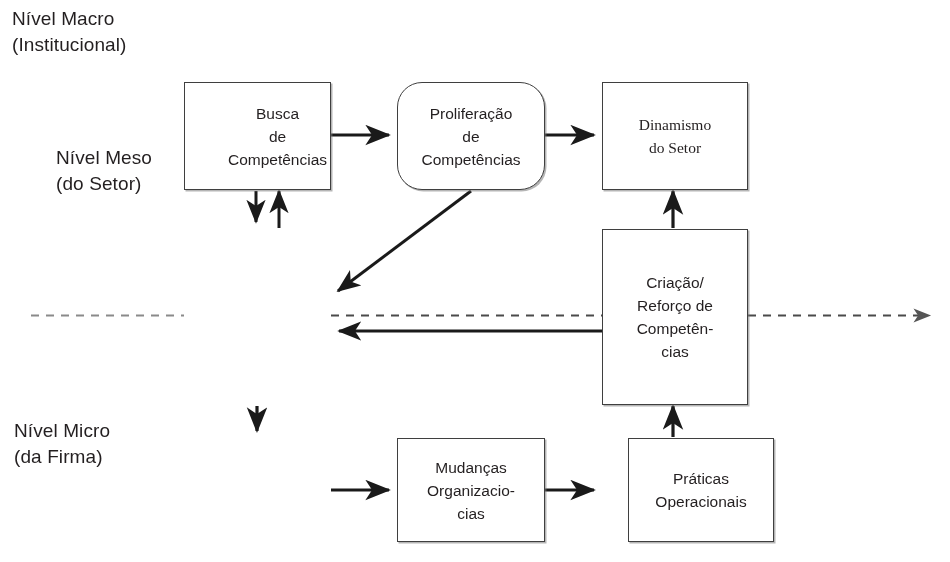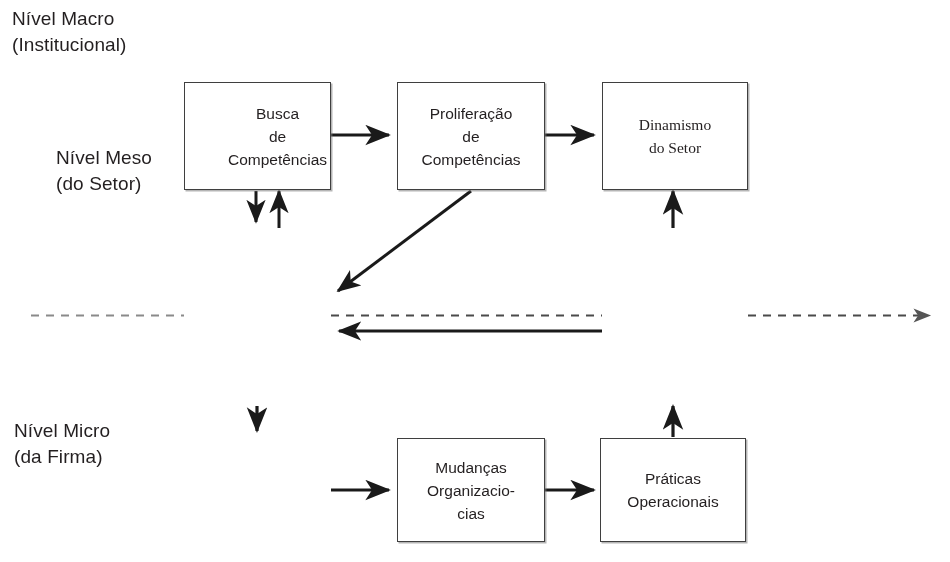--- a/index.html
+++ b/index.html
@@ -38,27 +38,27 @@
   }
   .node .txt{
     font-size:15.5px;
     line-height:23px;
     color:#231f20;
     white-space:pre-line;
     padding:0 4px;
   }
 
   #n-busca        {left:184px;top:82px; width:147px;height:108px;padding-left:40px;}
-  #n-prolif       {left:397px;top:82px; width:148px;height:108px;}
+  #n-prolif       {left:397px;top:82px; width:148px;height:108px;border-radius:25px;}
   #n-dinam        {left:602px;top:82px; width:146px;height:108px;font-family:Liberation Serif, serif;}
   #n-novas        {left:184px;top:229px;width:147px;height:176px;}
   #n-criacao      {left:602px;top:229px;width:146px;height:176px;}
   #n-selecao      {left:184px;top:438px;width:147px;height:104px;}
   #n-mudancas     {left:397px;top:438px;width:148px;height:104px;}
-  #n-praticas     {left:600px;top:438px;width:146px;height:104px;}
+  #n-praticas     {left:628px;top:438px;width:146px;height:104px;}
 </style>
 </head>
 <body>
 
 <div id="stage">
 
   <div class="level-label" id="lbl-macro">Nível Macro
 (Institucional)</div>
 
   <div class="level-label" id="lbl-meso">Nível Meso
@@ -117,20 +117,26 @@
 de
 Competências</span>
   </div>
 
   <div class="node" id="n-dinam">
     <span class="txt">Dinamismo
 do Setor</span>
   </div>
 
 
+  <div class="node" id="n-criacao">
+    <span class="txt">Criação/
+Reforço de
+Competên-
+cias</span>
+  </div>
 
 
   <div class="node" id="n-mudancas">
     <span class="txt">Mudanças
 Organizacio-
 cias</span>
   </div>
 
   <div class="node" id="n-praticas">
     <span class="txt">Práticas

